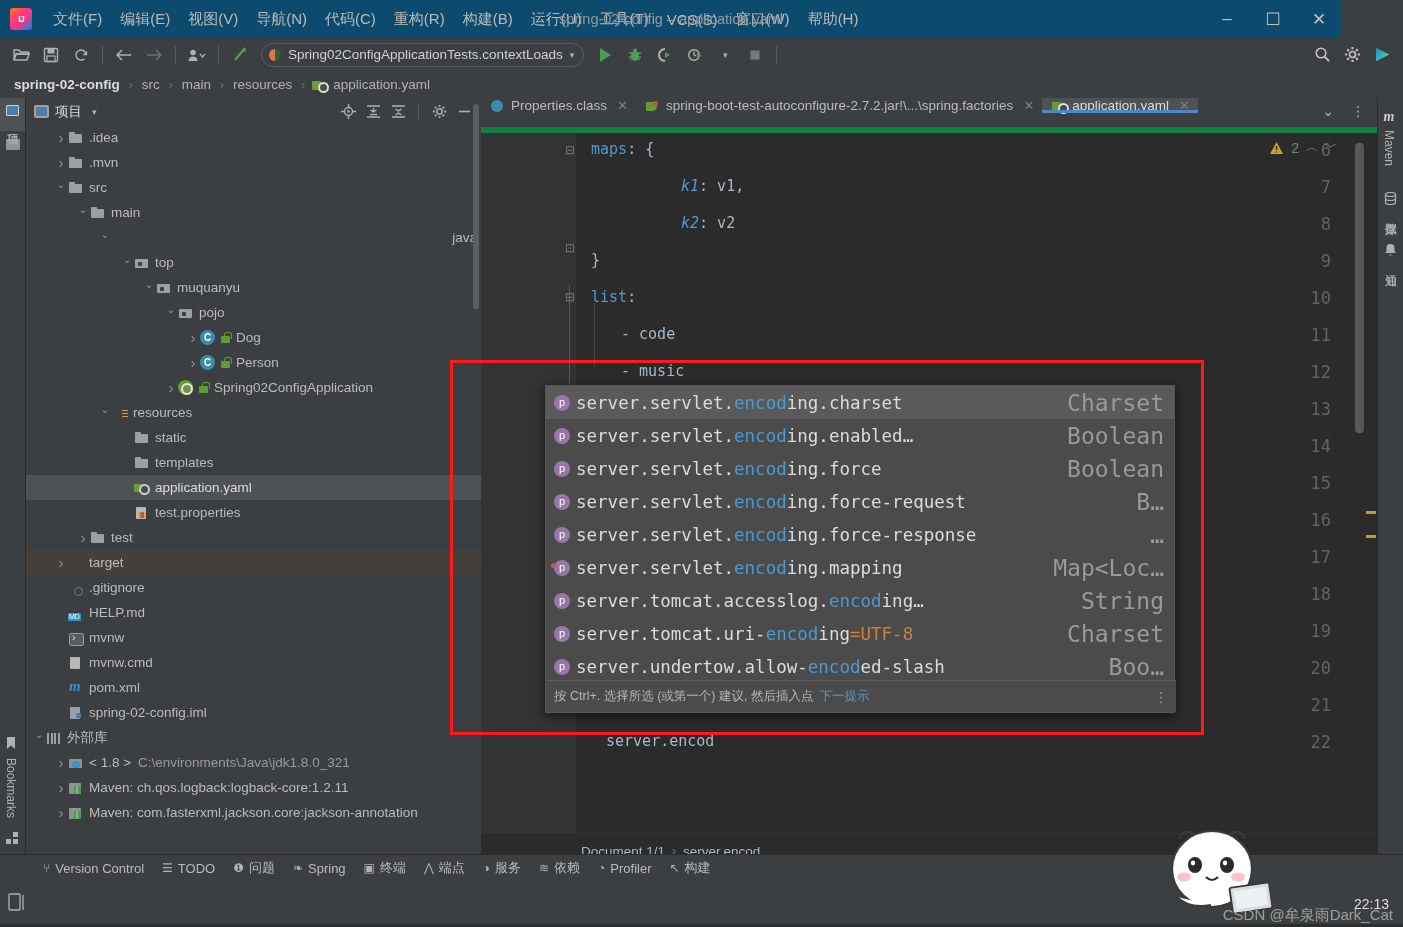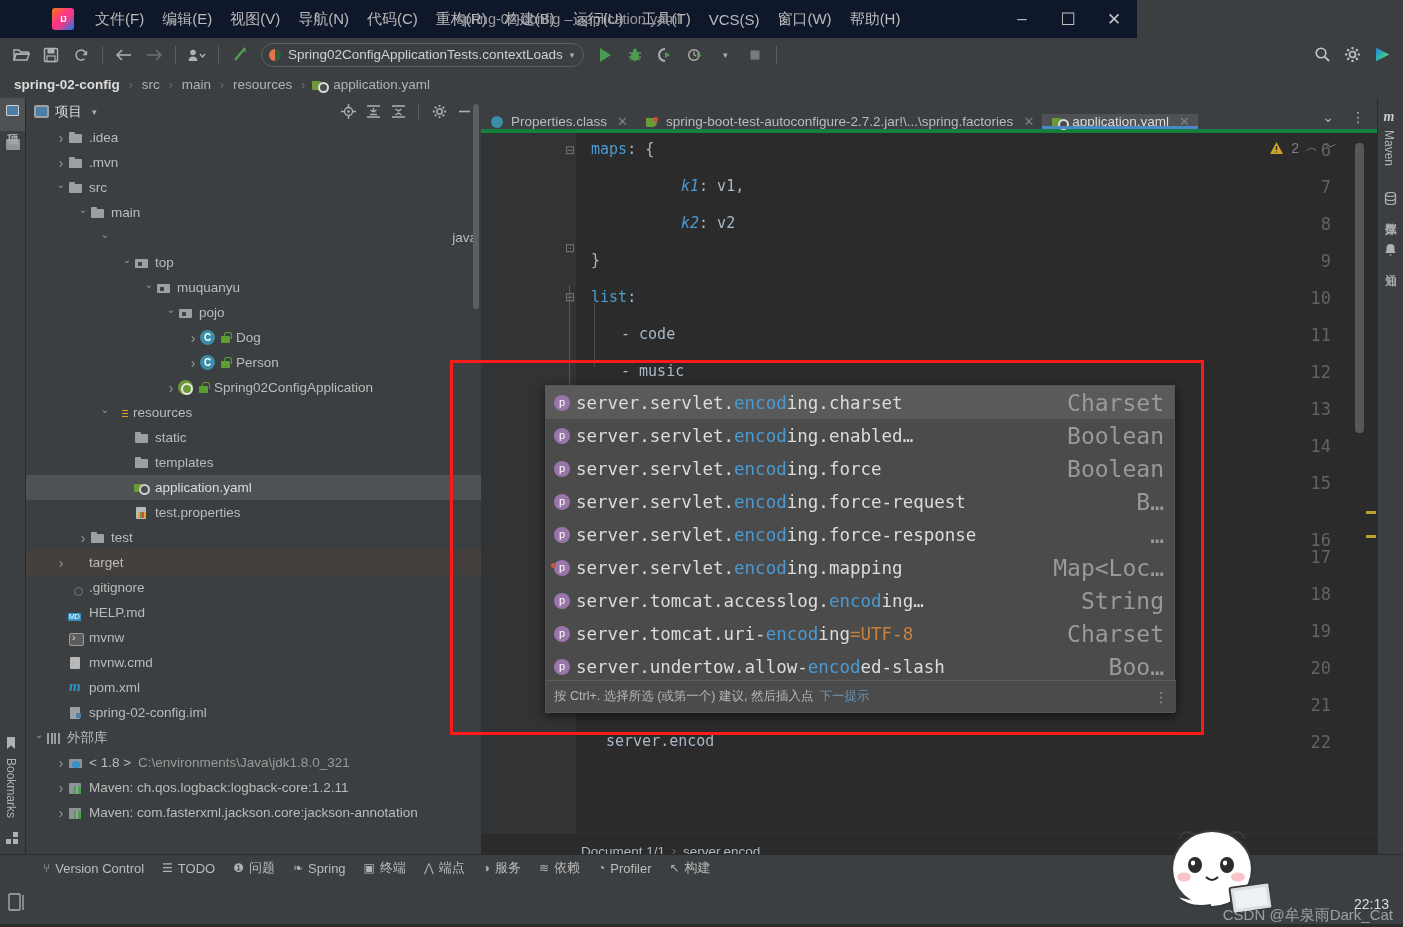--- a/index.html
+++ b/index.html
@@ -6,22 +6,22 @@
   html, body {
     width: 1403px; height: 927px;
     background: #3c3f41;
     font-family: "Liberation Sans", sans-serif;
     overflow: hidden;
   }
   #app { position: relative; width: 1403px; height: 927px; background: #3c3f41; }
 
   
   .titlebar {
-    position: absolute; left: 0; top: 0; width: 1137px; height: 38px;
-    background: #0f172a; display: flex; align-items: center; padding-left: 42px;
+    position: absolute; left: 0; top: 0; width: 1342px; height: 38px;
+    background: #0c4a6e; display: flex; align-items: center;
   }
   .app-logo {
     width: 22px; height: 22px; margin-left: 10px; margin-right: 12px;
     border-radius: 3px; position: relative;
     background: linear-gradient(135deg,#f97a12 0%, #ff318c 45%, #ed3d85 60%, #087cfa 100%);
     flex: 0 0 auto;
   }
   .app-logo::after {
     content: "IJ"; position: absolute; left: 0; top: 0; right: 0; bottom: 0;
     color: #fff; font-size: 9px; font-weight: bold; display: flex;
@@ -277,22 +277,22 @@
     position:absolute; left:0px; bottom:0px; width:378px; height:7px;
     background:#5c5f61; border-radius:3px;
   }
 
   
   .editor-wrap {
     position: absolute; left: 481px; top: 98px; width: 896px; height: 770px;
     background: #2b2b2b;
   }
   .tabbar {
-    height: 35px; background: #3c3f41; display: flex; align-items: flex-end;
-    border-bottom: 4px solid #15803d;
+    height: 35px; background: #3c3f41; display: flex; align-items: flex-start;
+    border-bottom: 6px solid #15803d;
   }
   .tab {
     display: flex; align-items: center; gap: 6px; padding: 0 8px 0 10px;
     color: #bbbbbb; font-size: 13.5px; white-space: nowrap; position: relative;
     background: #3c3f41;
   }
   .tab.active { background: #4e5254; color: #dcdcdc; }
   .tab.active::after {
     content:""; position:absolute; left:0; right:0; bottom:0; height:3px; background:#4a88c7;
   }
@@ -898,21 +898,21 @@
           <div class="code-line" style="top: 118px; left: 110px;">}</div>
           <div class="gline" style="top: 155px;">10</div>
           <div class="code-line" style="top: 155px; left: 110px;"><span class="k-key">list</span><span class="k-val">:</span></div>
           <div class="gline" style="top: 192px;">11</div>
           <div class="code-line" style="top: 192px; left: 140px;">- code</div>
           <div class="gline" style="top: 229px;">12</div>
           <div class="code-line" style="top: 229px; left: 140px;">- music</div>
           <div class="gline" style="top: 266px;">13</div>
           <div class="gline" style="top: 303px;">14</div>
           <div class="gline" style="top: 340px;">15</div>
-          <div class="gline" style="top: 377px; margin-top: 20px;">16</div>
+          <div class="gline" style="top: 377px;">16</div>
           <div class="gline" style="top: 414px;">17</div>
           <div class="gline" style="top: 451px;">18</div>
           <div class="gline" style="top: 488px;">19</div>
           <div class="gline" style="top: 525px;">20</div>
           <div class="gline" style="top: 562px;">21</div>
           <div class="gline" style="top: 599px;">22</div>
           <div class="code-line" style="top: 599px; left: 125px;">server.encod</div>
         </div>
 
       <div style="position:absolute;right:40px;top:6px;display:flex;align-items:center;gap:7px;">

